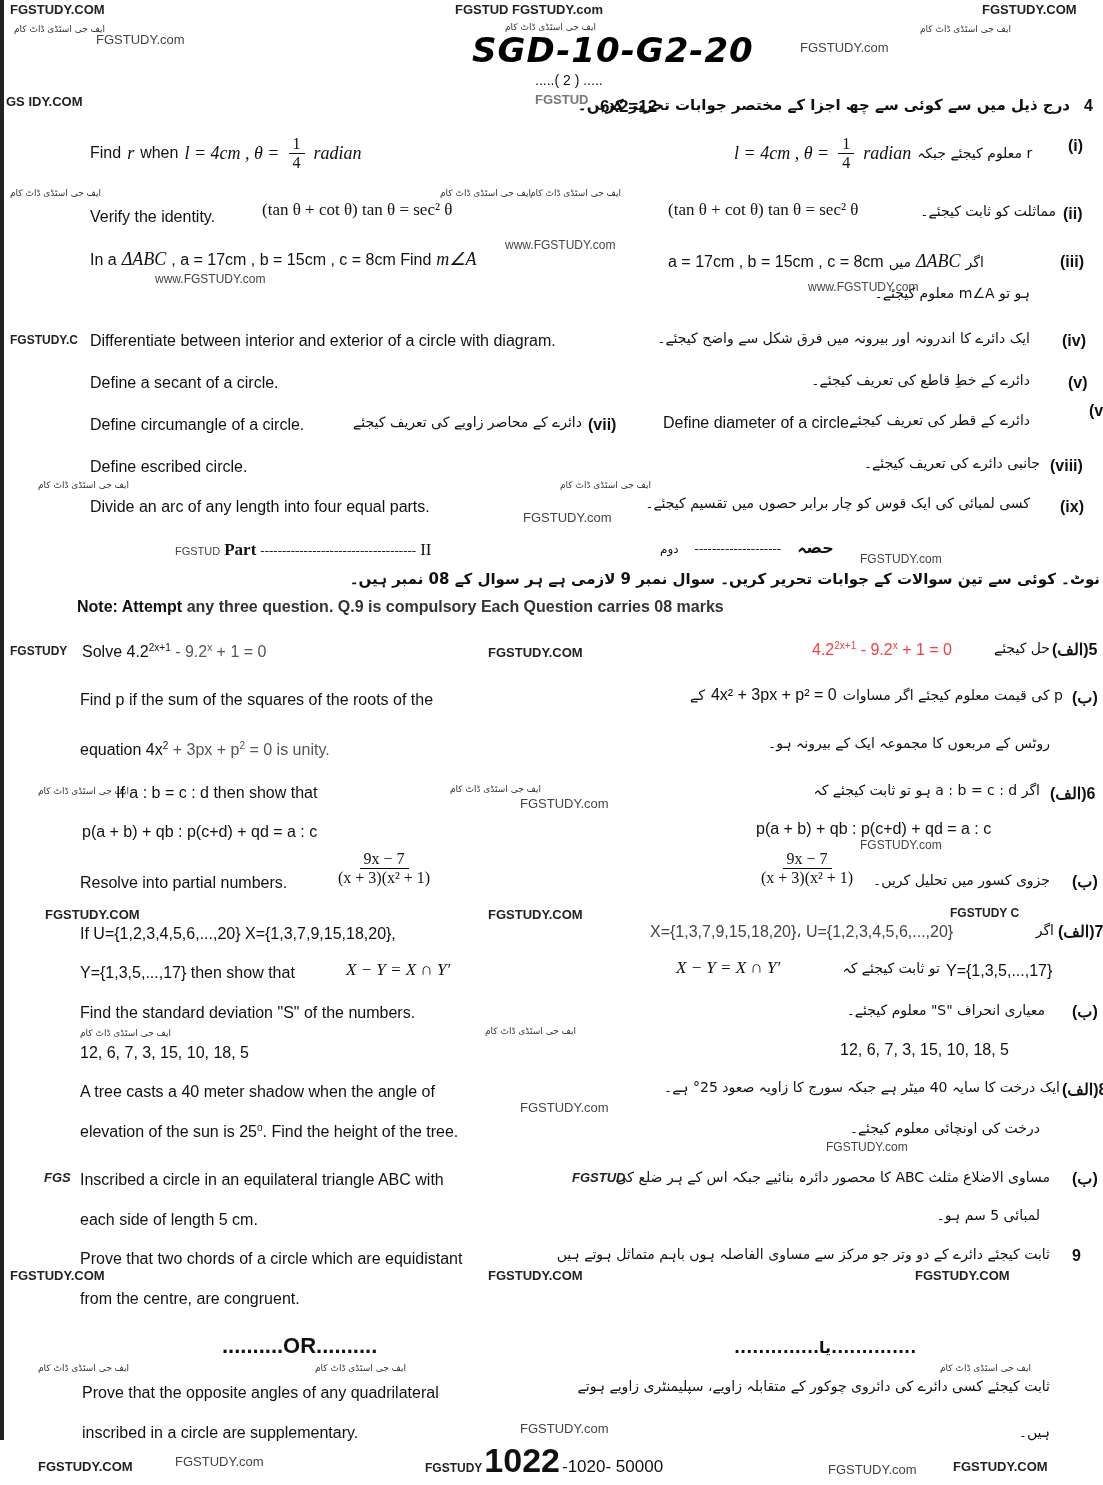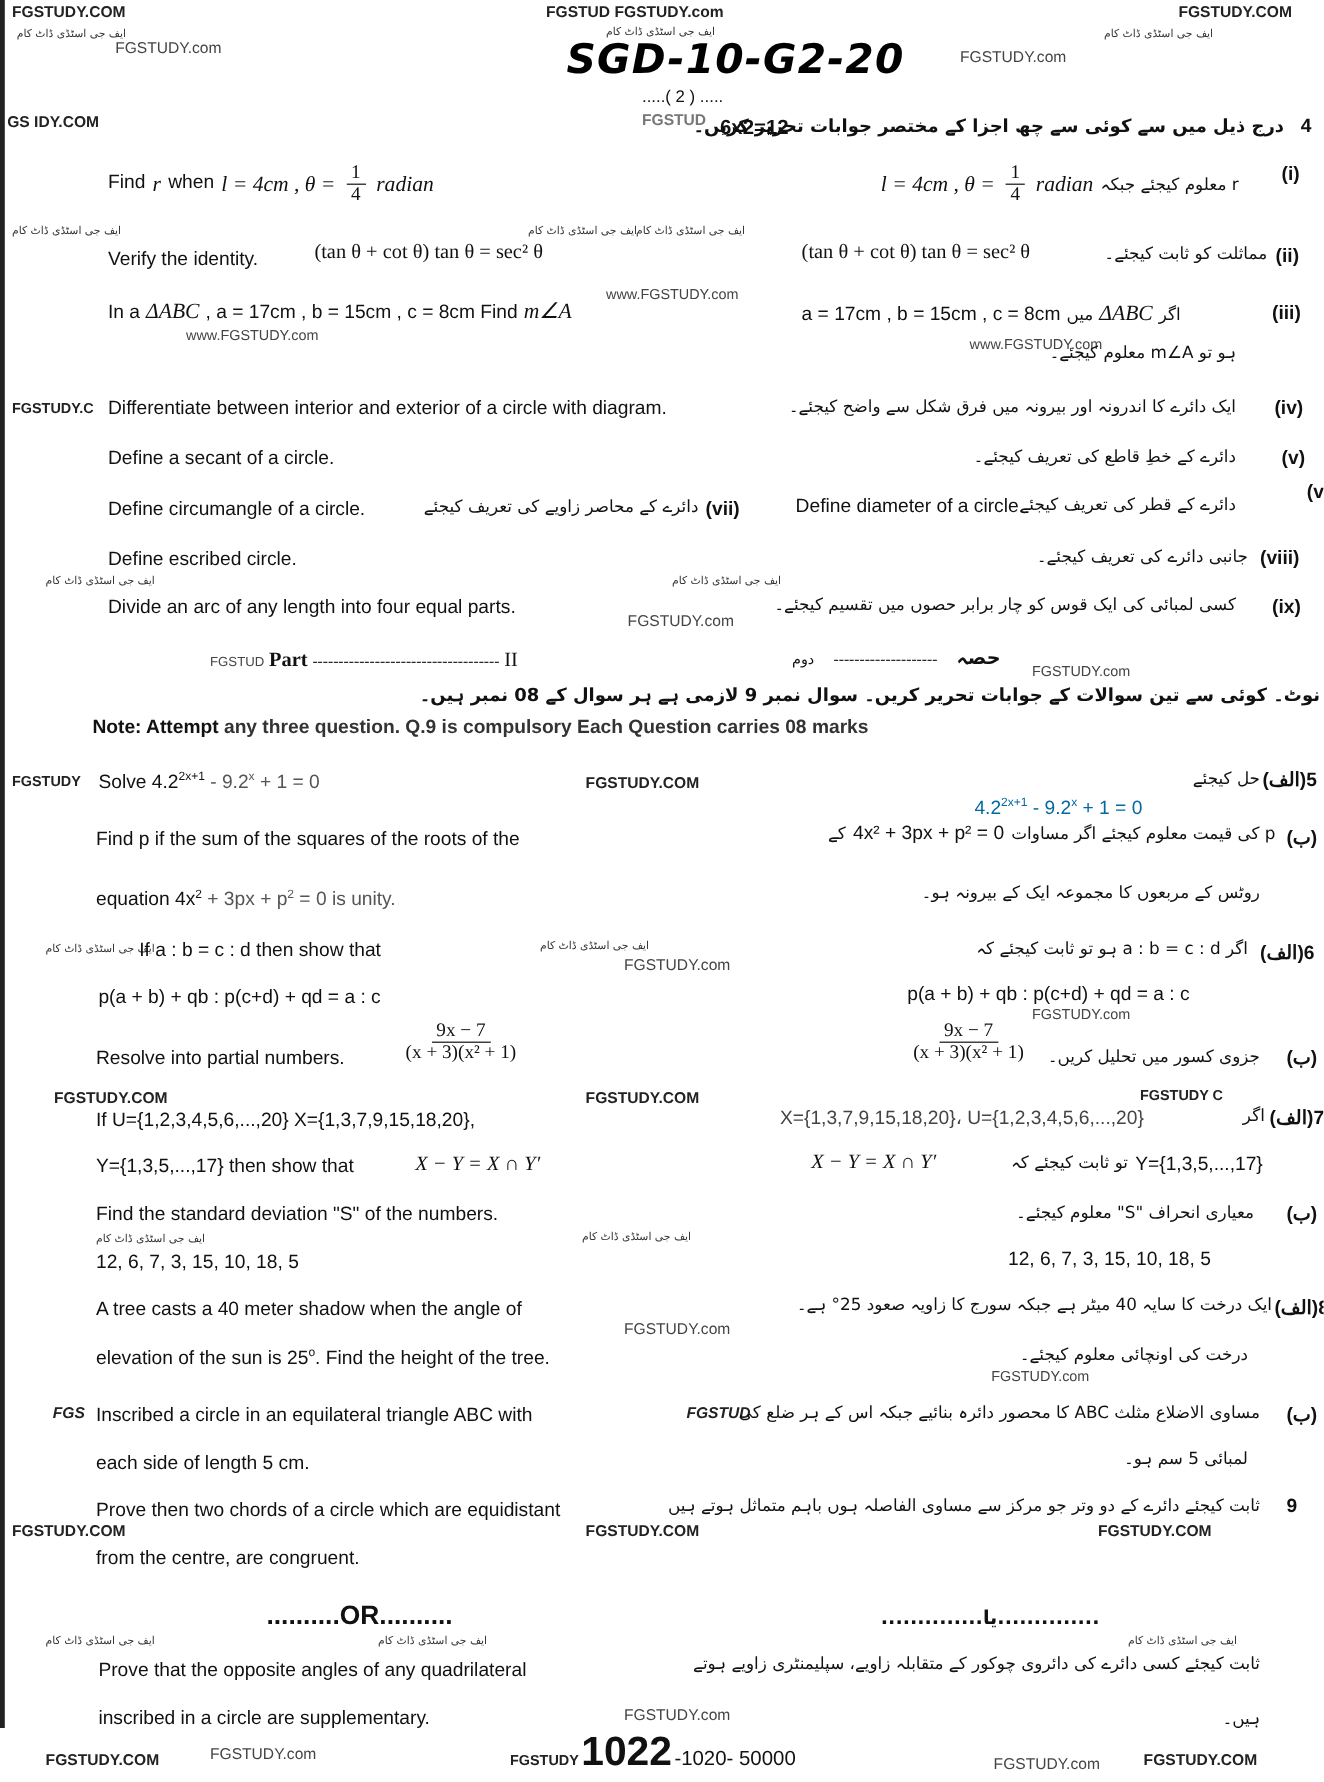--- a/index.html
+++ b/index.html
@@ -139,21 +139,21 @@
     <span>Note: Attempt</span>
     <span style="color:#333;">any three question. Q.9 is compulsory Each Question carries 08  marks</span>
   </div>
 
   <div class="abs wm-bold" style="left:10px;top:644px;font-size:12px;">FGSTUDY</div>
   <div class="abs en" style="left:82px;top:642px;">
     <span>Solve</span>
     <span>4.2</span><sup style="font-size:10px;">2x+1</sup><span style="color:#555;"> - 9.2</span><sup style="font-size:10px;color:#555;">x</sup><span style="color:#555;"> + 1 = 0</span>
   </div>
   <div class="abs wm-bold" style="left:488px;top:645px;">FGSTUDY.COM</div>
-  <div class="abs en" style="left:812px;top:664px;color:#0369a1;">
+  <div class="abs en" style="left:812px;top:640px;color:#ef4444;">
     <span>4.2</span><sup style="font-size:10px;">2x+1</sup><span> - 9.2</span><sup style="font-size:10px;">x</sup><span> + 1 = 0</span>
   </div>
   <div class="abs ur" style="left:1000px;top:640px;width:50px;">حل کیجئے</div>
   <div class="abs num" style="left:1052px;top:640px;"><span>(الف)</span><span>5</span></div>
 
   <div class="abs en" style="left:80px;top:691px;">Find p if the sum of the squares of the roots of the</div>
   <div class="abs en" style="left:80px;top:740px;">
     <span>equation 4x</span><sup style="font-size:10px;">2</sup><span style="color:#555;"> + 3px + p</span><sup style="font-size:10px;color:#555;">2</sup><span style="color:#555;"> = 0 is unity.</span>
   </div>
   <div class="abs" style="left:690px;top:686px;display:flex;gap:6px;align-items:baseline;">
@@ -219,21 +219,21 @@
   <div class="abs wm-light" style="left:826px;top:1140px;font-size:12px;">FGSTUDY.com</div>
 
   <div class="abs wm-bold" style="left:44px;top:1170px;font-style:italic;">FGS</div>
   <div class="abs en" style="left:80px;top:1171px;">Inscribed a circle in an equilateral triangle ABC with</div>
   <div class="abs wm-bold" style="left:572px;top:1170px;font-style:italic;">FGSTUD</div>
   <div class="abs ur" style="left:630px;top:1169px;width:420px;">مساوی الاضلاع مثلث ABC کا محصور دائرہ بنائیے جبکہ اس کے ہر ضلع کی</div>
   <div class="abs num" style="left:1072px;top:1169px;">(ب)</div>
   <div class="abs en" style="left:80px;top:1211px;">each side of length 5 cm.</div>
   <div class="abs ur" style="left:900px;top:1207px;width:140px;">لمبائی 5 سم ہو۔</div>
 
-  <div class="abs en" style="left:80px;top:1250px;">Prove then two chords of a circle which are equidistant</div>
+  <div class="abs en" style="left:80px;top:1250px;">Prove that two chords of a circle which are equidistant</div>
   <div class="abs ur" style="left:560px;top:1246px;width:490px;">ثابت کیجئے دائرے کے دو وتر جو مرکز سے مساوی الفاصلہ ہوں باہم متماثل ہوتے ہیں</div>
   <div class="abs num" style="left:1072px;top:1247px;">9</div>
   <div class="abs wm-bold" style="left:10px;top:1268px;">FGSTUDY.COM</div>
   <div class="abs wm-bold" style="left:488px;top:1268px;">FGSTUDY.COM</div>
   <div class="abs wm-bold" style="left:915px;top:1268px;">FGSTUDY.COM</div>
   <div class="abs en" style="left:80px;top:1290px;">from the centre, are congruent.</div>
 
   <div class="abs" style="left:222px;top:1333px;font-family:'Liberation Sans',sans-serif;font-weight:bold;font-size:22px;">..........OR..........</div>
   <div class="abs" style="left:734px;top:1338px;font-family:'DejaVu Sans',sans-serif;font-weight:bold;font-size:16px;">..............یا..............</div>
 

